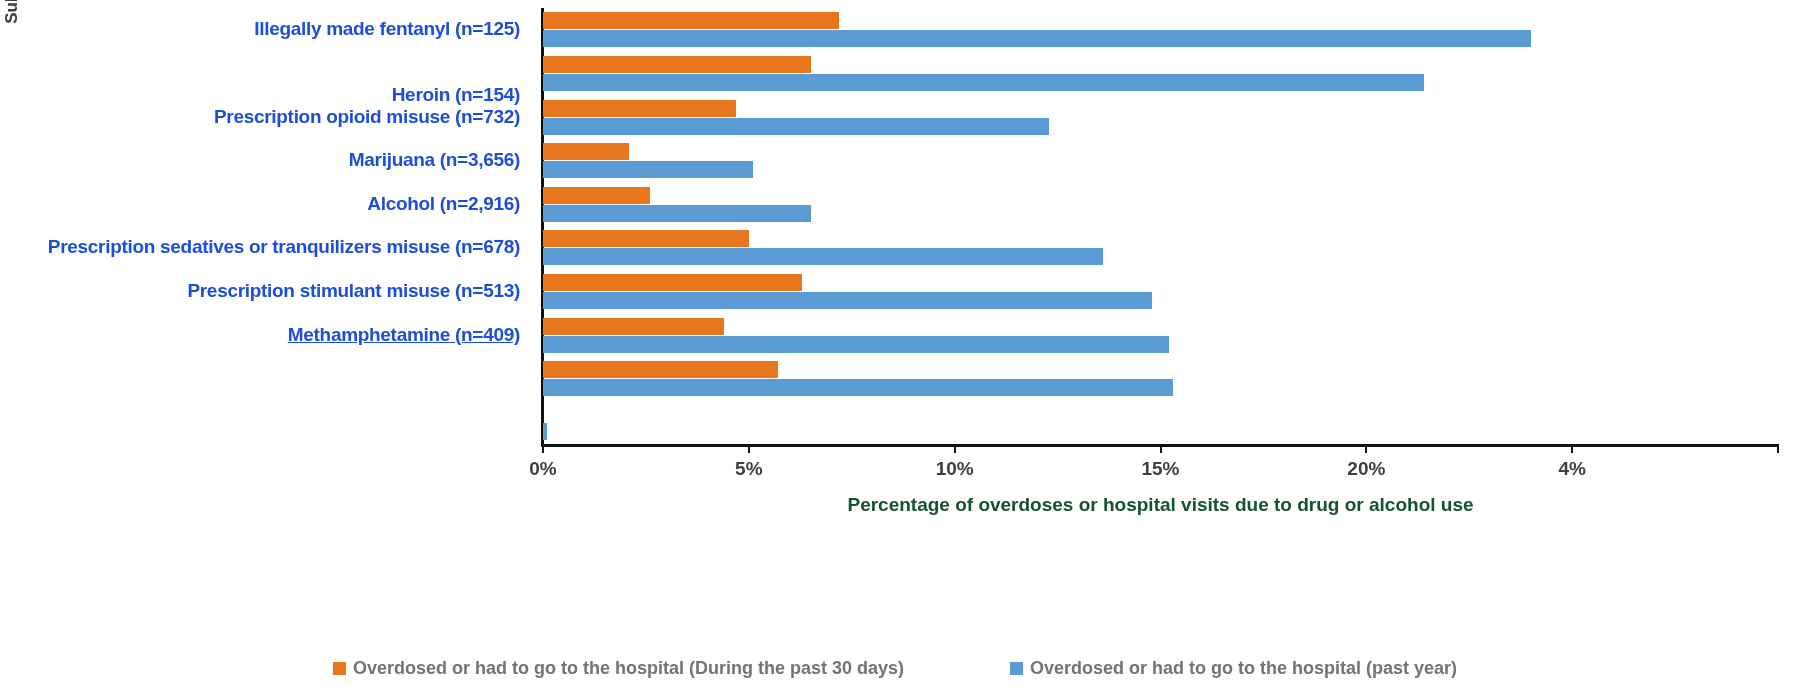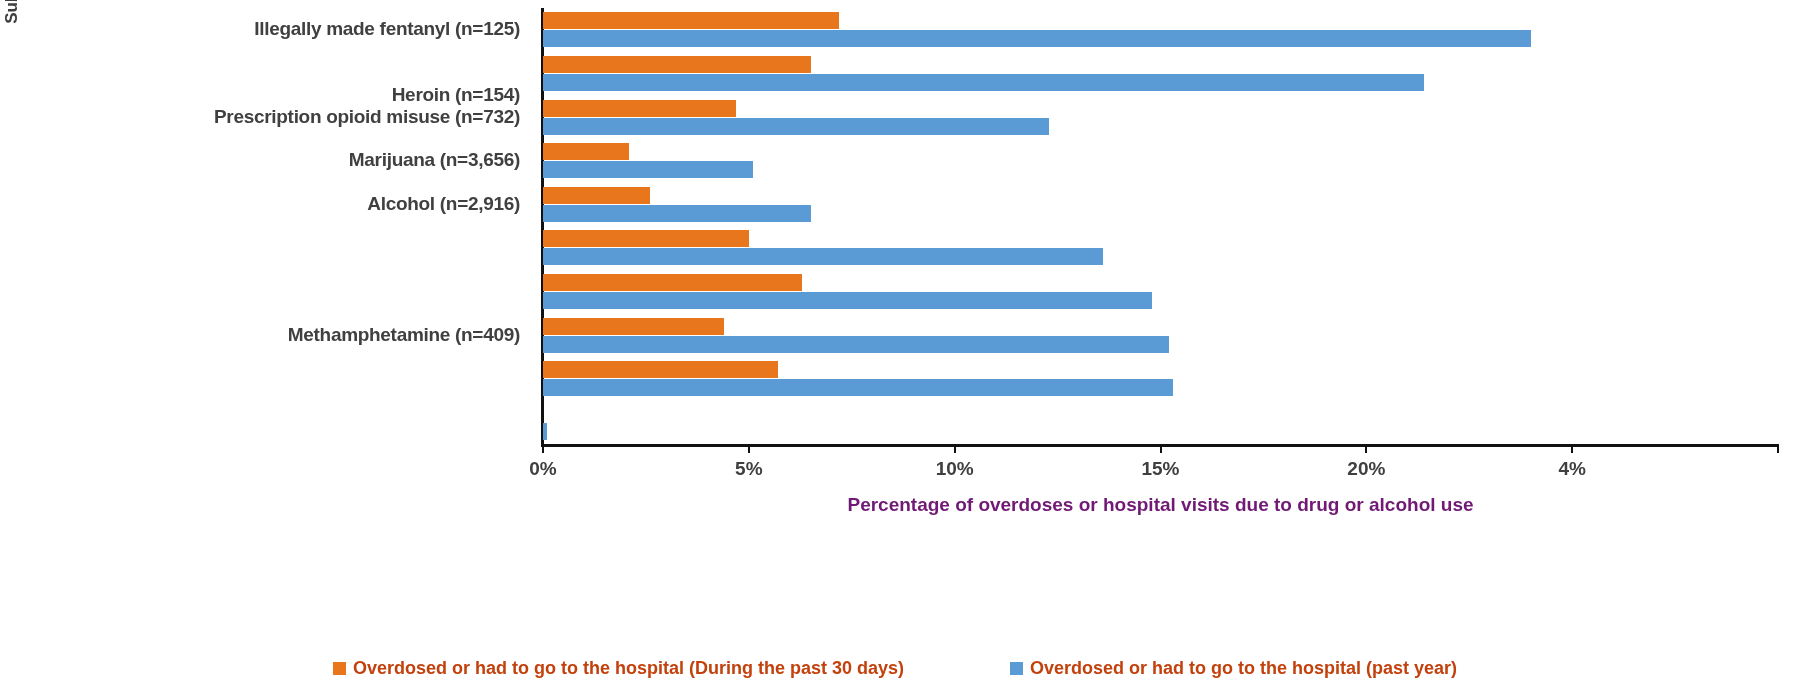--- a/index.html
+++ b/index.html
@@ -46,21 +46,21 @@
     width: 500px;
     height: 436px;
   }
   .cat-label {
     position: absolute;
     right: 10px;
     width: 500px;
     text-align: right;
     font-size: 19px;
     font-weight: bold;
-    color: #404040;
+    color: #1d4ed8;
     white-space: nowrap;
     letter-spacing: -0.3px;
   }
 
   
   .plot {
     position: absolute;
     left: 543px;
     top: 8px;
     width: 1235px;
@@ -113,40 +113,40 @@
 
   
   .x-axis-title {
     position: absolute;
     left: 543px;
     top: 494px;
     width: 1235px;
     text-align: center;
     font-size: 19px;
     font-weight: bold;
-    color: #701a75;
+    color: #14532d;
     white-space: nowrap;
   }
 
   
   .legend {
     position: absolute;
     left: 0;
     top: 658px;
     width: 1800px;
     height: 30px;
   }
   .legend-item {
     position: absolute;
     display: flex;
     align-items: center;
     gap: 7px;
     font-size: 18px;
     font-weight: bold;
-    color: #c2410c;
+    color: #737373;
     white-space: nowrap;
   }
   .legend-swatch {
     width: 13px;
     height: 13px;
     display: inline-block;
     flex: 0 0 auto;
   }
 </style>
 </head>
@@ -155,21 +155,23 @@
 <div id="chart-root">
 
   <div class="y-axis-title">Substance use in the lifetime</div>
 
   <div class="cat-labels">
       <div class="cat-label" style="top: 10.3px;">Illegally made fentanyl (n=125)</div>
       <div class="cat-label" style="top: 53.9px; margin-top: 22px;">Heroin (n=154)</div>
       <div class="cat-label" style="top: 97.5px;">Prescription opioid misuse (n=732)</div>
       <div class="cat-label" style="top: 141.1px;">Marijuana (n=3,656)</div>
       <div class="cat-label" style="top: 184.7px;">Alcohol (n=2,916)</div>
-      <div class="cat-label" style="top: 315.5px;">Methamphetamine (n=409)</div>
+      <div class="cat-label" style="top: 228.3px;">Prescription sedatives or tranquilizers misuse (n=678)</div>
+      <div class="cat-label" style="top: 271.9px;">Prescription stimulant misuse (n=513)</div>
+      <div class="cat-label" style="top: 315.5px; text-decoration: underline;">Methamphetamine (n=409)</div>
     </div>
 
   <div class="plot">
     <div class="axis-line-v"></div>
     <div class="axis-line-h"></div>
   <div class="tick" style="left: -1px;"></div>
       <div class="tick-label" style="left: 0px;">0%</div>
       <div class="tick" style="left: 204.833px;"></div>
       <div class="tick-label" style="left: 205.833px;">5%</div>
       <div class="tick" style="left: 410.667px;"></div>

